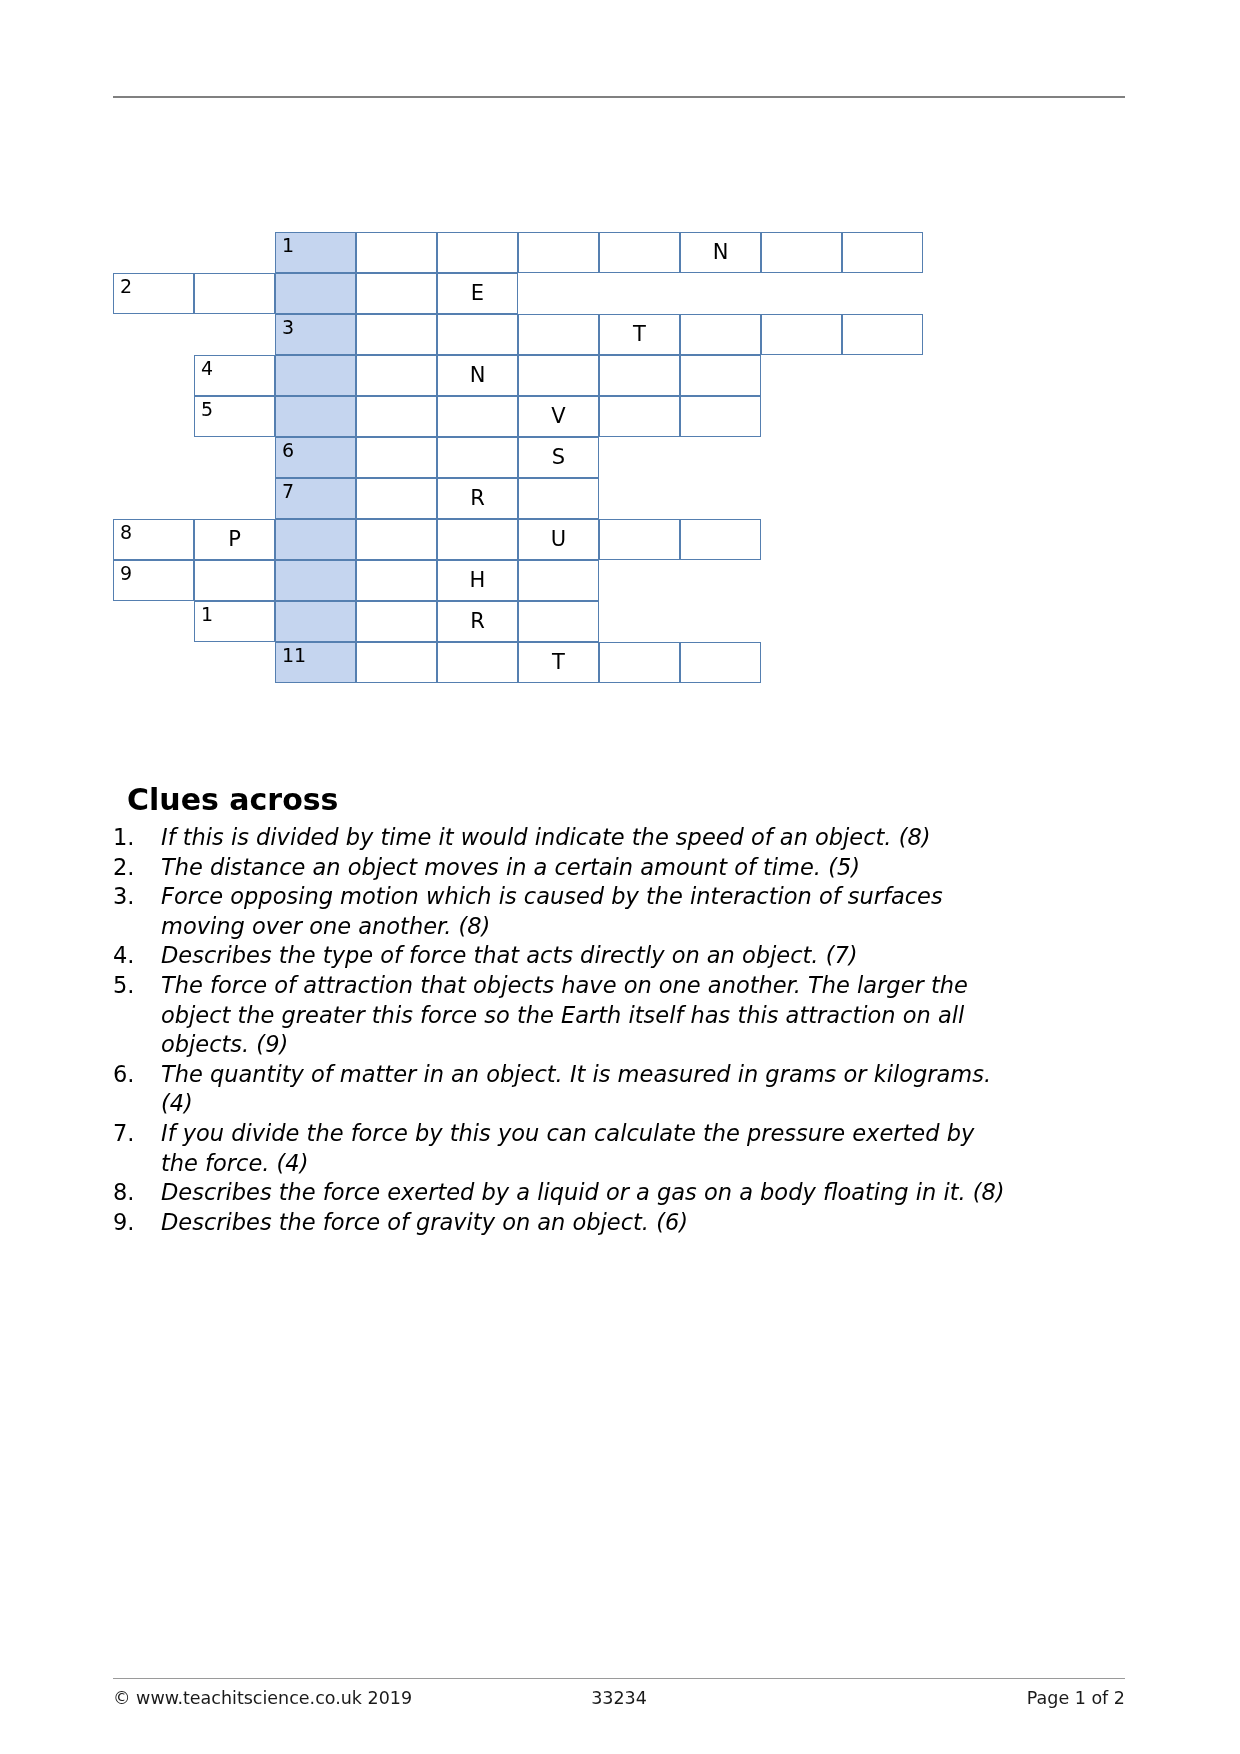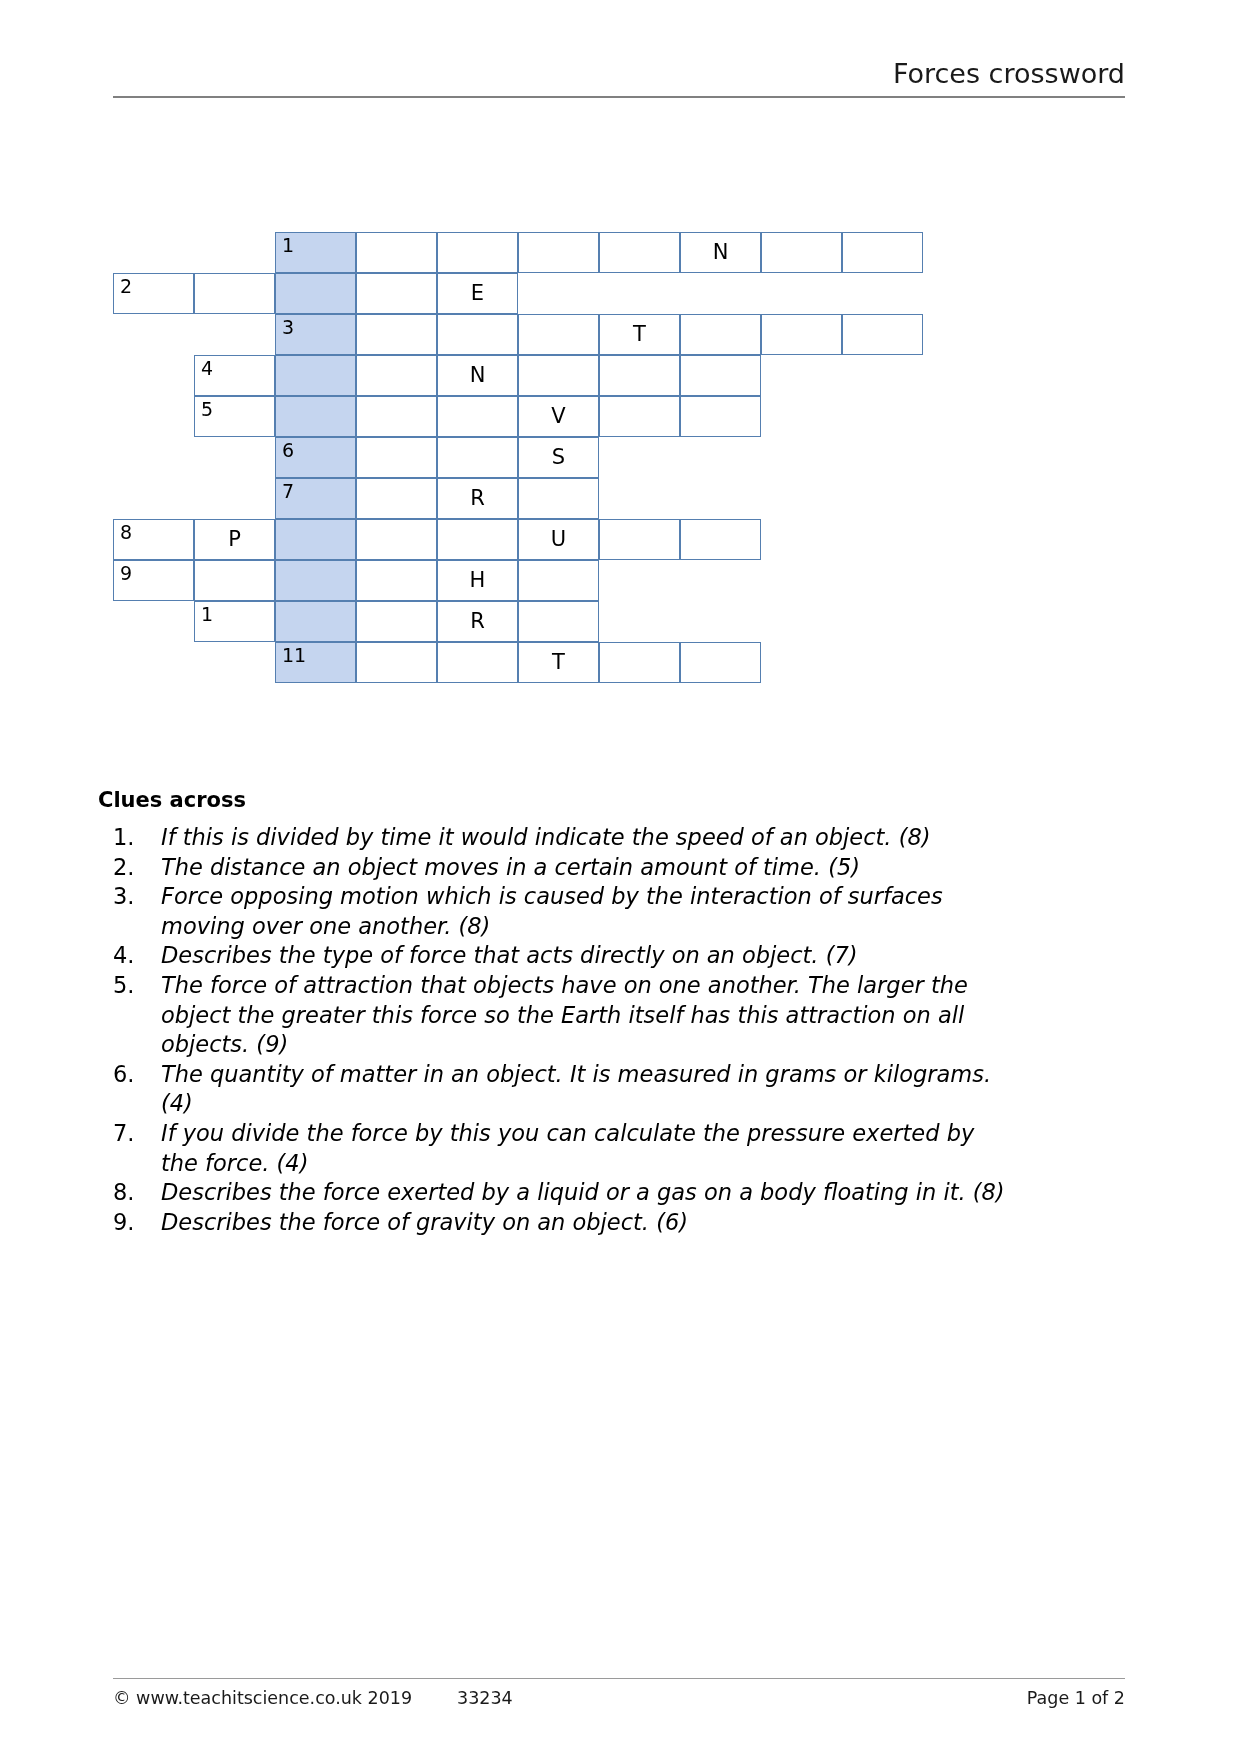--- a/index.html
+++ b/index.html
@@ -69,22 +69,22 @@
     text-align:center;
     font-size:21px;
     line-height:26px;
     color:#000;
     font-family:"DejaVu Sans", sans-serif;
   }
 
   
   .clues-heading {
     position:absolute;
-    left:98px; top:786px;
-    font-size:21px;
+    left:127px; top:786px;
+    font-size:30px;
     line-height:28px;
     font-weight:bold;
     color:#000;
   }
   .clues-list {
     position:absolute;
     left:113px; top:823px; width:905px;
   }
   .clue-row {
     display:flex;
@@ -112,31 +112,28 @@
   .footer {
     position:absolute;
     left:113px; top:1686px; width:1012px;
     display:flex;
     align-items:baseline;
     font-size:17.5px;
     line-height:24px;
     color:#1a1a1a;
   }
   .footer-left  { flex:0 0 34%; text-align:left; }
-  .footer-mid   { flex:0 0 32%; }
+  .footer-mid   { flex:0 0 32%; text-align:center; }
   .footer-right { flex:0 0 34%; text-align:right; }
 </style>
 </head>
 <body>
 
 <div class="page">
 
-  <div class="header">
-    <div class="header-title">Forces crossword</div>
-  </div>
   <div class="header-rule"></div>
 
 
   <div class="grid-wrap">
       <div class="cell shaded" style="left: 162px; top: 0px;">
         <span class="num">1</span>
       </div>
       <div class="cell" style="left: 243px; top: 0px;"></div>
       <div class="cell" style="left: 324px; top: 0px;"></div>
       <div class="cell" style="left: 405px; top: 0px;"></div>

